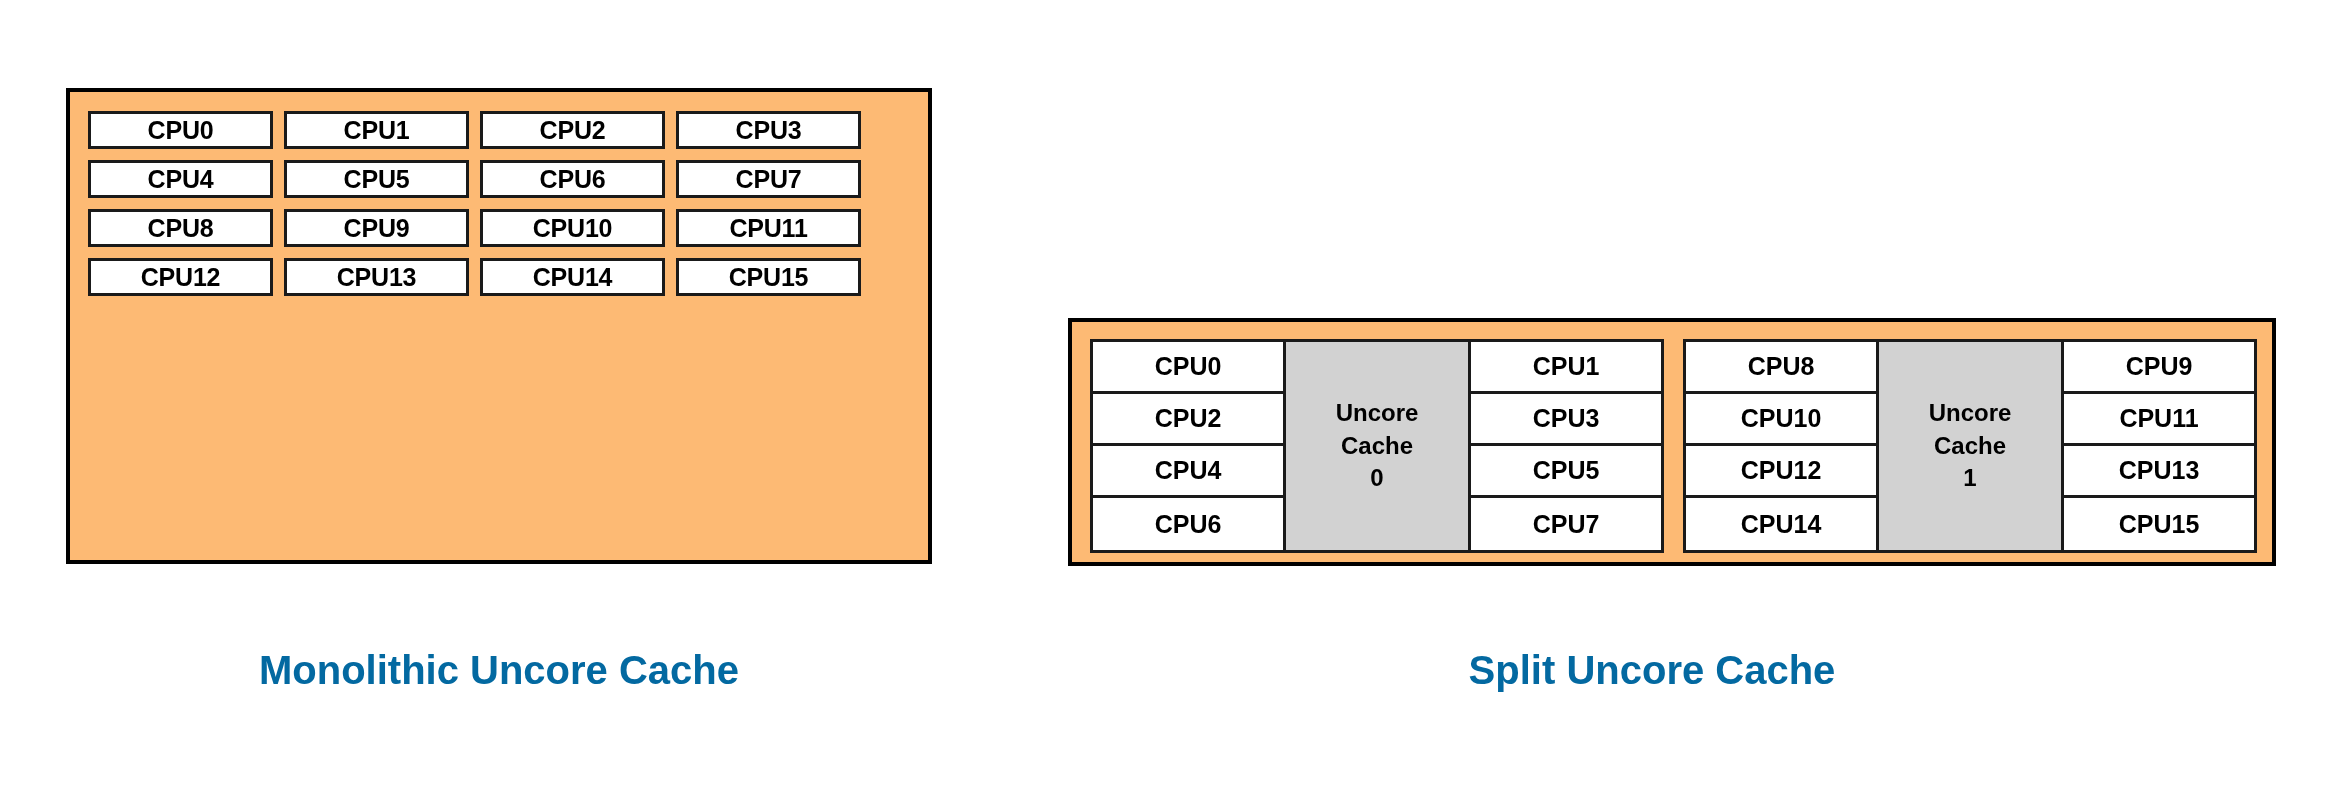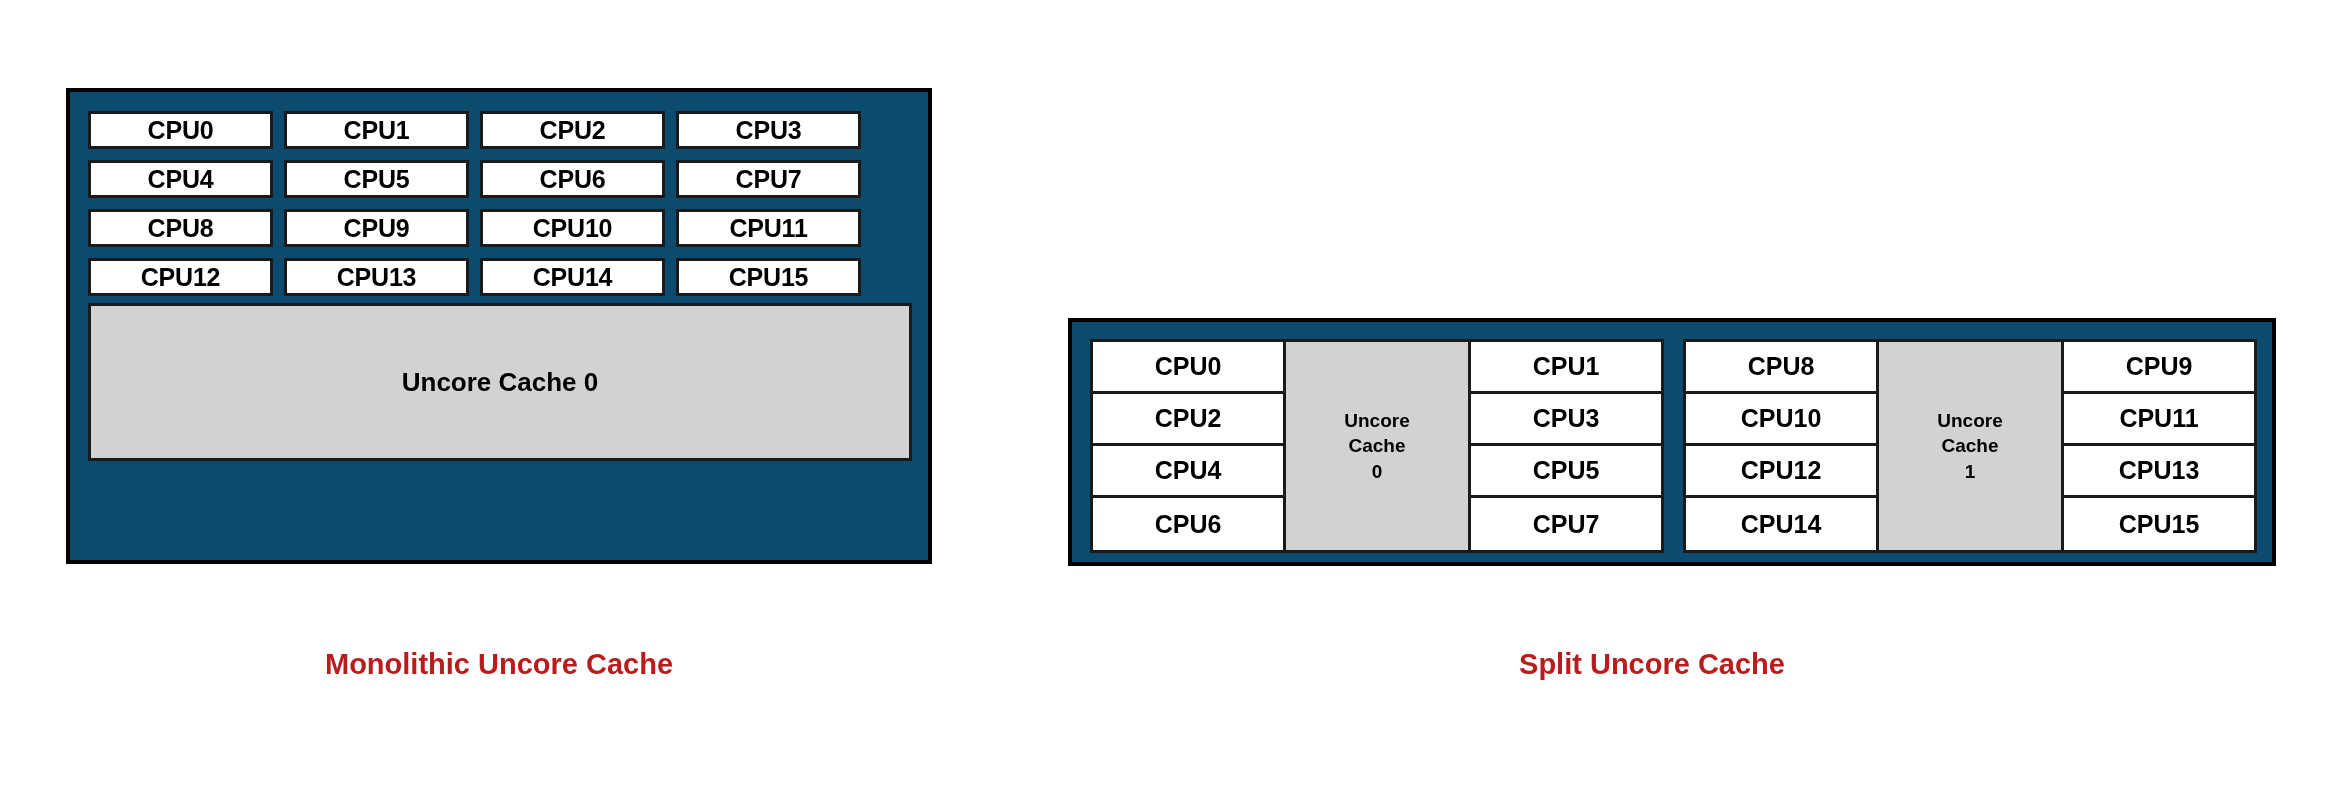--- a/index.html
+++ b/index.html
@@ -13,21 +13,21 @@
     position: relative;
     font-family: "Liberation Sans", sans-serif;
     overflow: hidden;
   }
 
   
   .panel {
     position: absolute;
     box-sizing: border-box;
     border: 4px solid #000000;
-    background: #0c4a6e;
+    background: #fdba74;
   }
 
   
   #mono-panel {
     left: 66px;
     top: 88px;
     width: 866px;
     height: 476px;
   }
   #mono-grid {
@@ -113,33 +113,33 @@
   .cache-col {
     box-sizing: border-box;
     width: 188px;
     border-left: 3px solid #1a1a1a;
     border-right: 3px solid #1a1a1a;
     background: #d2d2d2;
     display: flex;
     flex-direction: column;
     align-items: center;
     justify-content: center;
-    font-size: 19px;
+    font-size: 24px;
     font-weight: bold;
     color: #000000;
     line-height: 1.35;
   }
   .cache-col > span { display: block; text-align: center; }
 
   
   .caption {
     position: absolute;
-    font-size: 29px;
-    font-weight: bold;
-    color: #b91c1c;
+    font-size: 40px;
+    font-weight: bold;
+    color: #0369a1;
     white-space: nowrap;
     text-align: center;
   }
   #caption-mono { left: 66px; top: 648px; width: 866px; }
   #caption-split { left: 1048px; top: 648px; width: 1208px; }
 </style>
 </head>
 <body>
 
 <div class="panel" id="mono-panel">
@@ -159,21 +159,20 @@
     <div class="cpu-box">CPU9</div>
     <div class="cpu-box">CPU10</div>
     <div class="cpu-box">CPU11</div>
 
     <div class="cpu-box">CPU12</div>
     <div class="cpu-box">CPU13</div>
     <div class="cpu-box">CPU14</div>
     <div class="cpu-box">CPU15</div>
   </div>
 
-  <div id="mono-cache">Uncore Cache 0</div>
 </div>
 
 <div class="panel" id="split-panel">
   <div id="split-inner">
 
     <div class="cluster">
       <div class="cpu-col">
         <div class="cpu-cell">CPU0</div>
         <div class="cpu-cell">CPU2</div>
         <div class="cpu-cell">CPU4</div>

